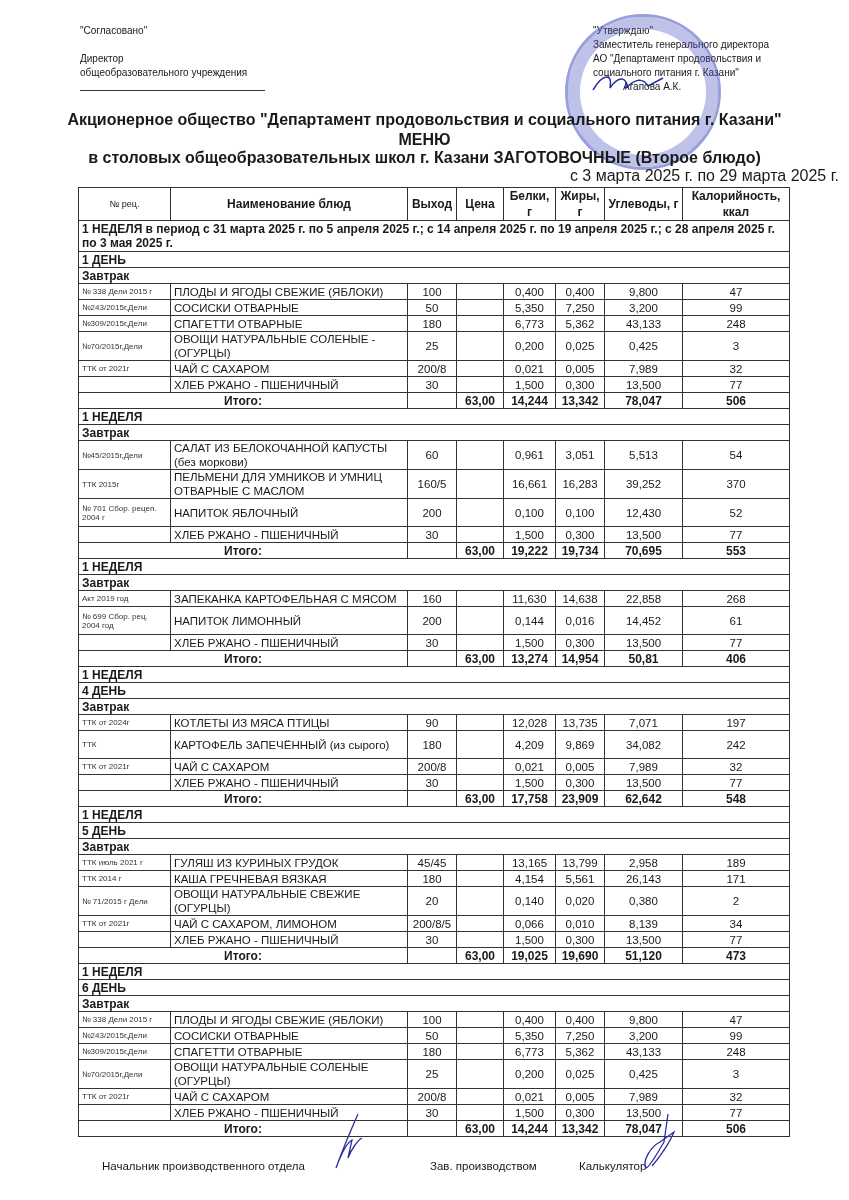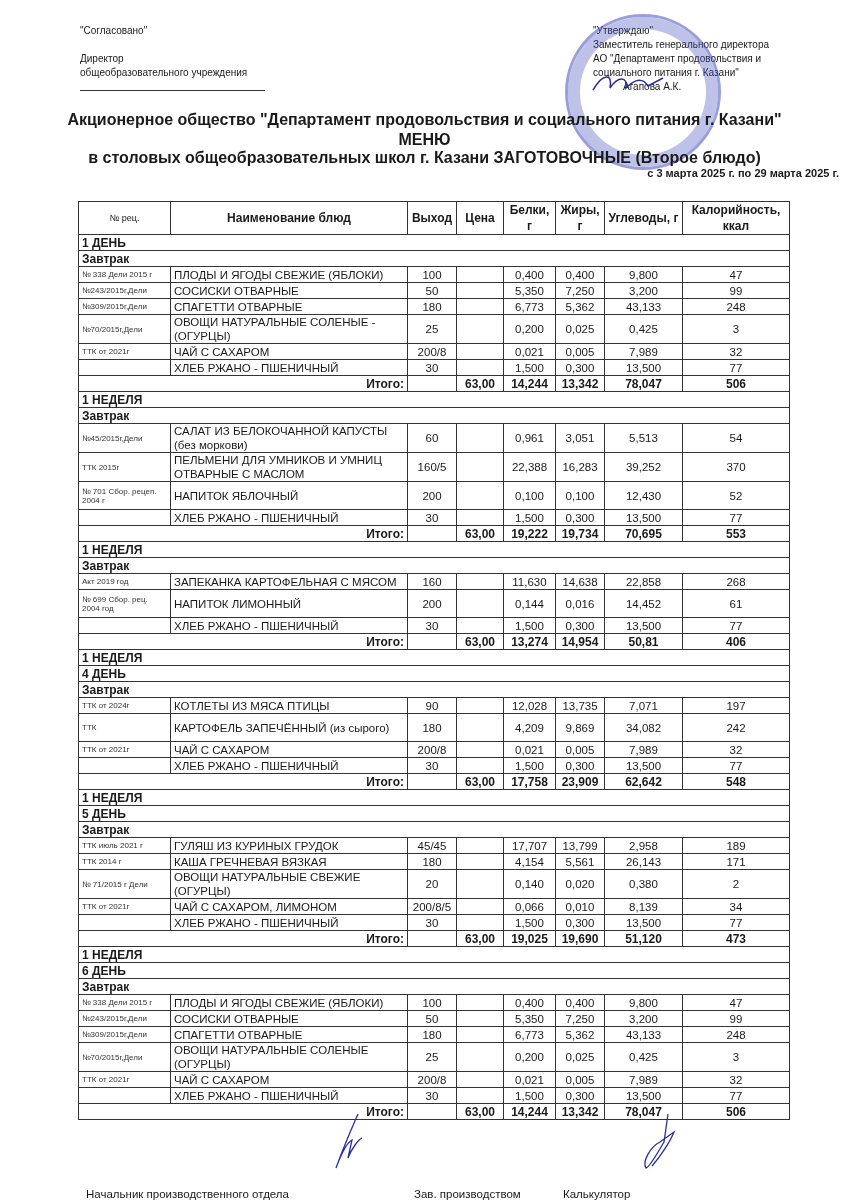--- a/index.html
+++ b/index.html
@@ -4,32 +4,32 @@
 <style>
   html, body { margin:0; padding:0; background:#fff; }
   body { width:849px; height:1200px; position:relative; overflow:hidden; font-family:"Liberation Sans", sans-serif; color:#1a1a1a; }
   .abs { position:absolute; }
   .small { font-size:10px; line-height:14px; }
   .hdr-left { left:80px; top:24px; }
   .hdr-left div { margin-bottom:0; }
   .hdr-right { left:593px; top:24px; width:200px; }
   .line { border-top:1px solid #333; width:185px; margin-top:10px; }
   .title { left:0; width:849px; text-align:center; font-weight:bold; font-size:16px; line-height:19px; }
-  .period { right:10px; top:167px; font-weight:bold; font-size:11px; }
-  table { position:absolute; left:78px; top:201px; border-collapse:collapse; table-layout:fixed; width:711px; font-size:11.5px; }
+  .period { right:10px; top:167px; font-weight:normal; font-size:16px; }
+  table { position:absolute; left:78px; top:187px; border-collapse:collapse; table-layout:fixed; width:711px; font-size:11.5px; }
   td, th { border:1px solid #333; padding:0 3px; height:15px; line-height:14px; vertical-align:middle; }
   th { font-weight:bold; font-size:12px; text-align:center; line-height:16px; }
   th.rec { font-weight:normal; font-size:9px; }
   .rec-cell { font-size:8px; color:#333; line-height:9px;margin-left:20px; }
   .num { text-align:center; }
   .sec { font-weight:bold; font-size:12px; text-align:left; }
   .two { height:28px; }
   .total td { font-weight:bold; font-size:12px; }
-  .total .lbl { text-align:right;margin-left:40px; }
-  .footer { top:1188px; font-size:11.5px; }
+  .total .lbl { text-align:center;margin-left:40px; }
+  .footer { top:1160px; font-size:11.5px;margin-left:16px; }
   .stamp { left:565px; top:14px; width:150px; height:150px; border-radius:50%; border:3px solid rgba(70,80,190,0.55); box-shadow: inset 0 0 0 10px rgba(255,255,255,0), inset 0 0 0 12px rgba(70,80,190,0.35); pointer-events:none; }
   .sig { pointer-events:none; }
 </style>
 </head>
 <body>
 
 <div class="abs small hdr-left">
   <div>"Согласовано"</div>
   <div style="height:14px"></div>
   <div>Директор</div>
@@ -72,20 +72,23 @@
       <th>Наименование блюд</th>
       <th>Выход</th>
       <th>Цена</th>
       <th>Белки, г</th>
       <th>Жиры, г</th>
       <th>Углеводы, г</th>
       <th>Калорийность, ккал</th>
     </tr>
   </thead>
   <tbody id="tbody">
+    <tr>
+      <td colspan="8" class="sec" style="height:30px">1 НЕДЕЛЯ в период  с 31 марта 2025 г. по 5 апреля 2025 г.; с 14 апреля 2025 г. по 19 апреля 2025 г.; с 28 апреля 2025 г. по 3 мая 2025 г.</td>
+    </tr>
   <tr>
         <td colspan="8" class="sec">1 ДЕНЬ</td>
       </tr>
       <tr>
         <td colspan="8" class="sec">Завтрак</td>
       </tr>
       <tr>
         <td class="rec-cell">№ 338 Дели 2015 г</td>
         <td>ПЛОДЫ И ЯГОДЫ СВЕЖИЕ (ЯБЛОКИ)</td>
         <td class="num">100</td>
@@ -168,21 +171,21 @@
         <td class="num">0,961</td>
         <td class="num">3,051</td>
         <td class="num">5,513</td>
         <td class="num">54</td>
       </tr>
       <tr class="two">
         <td class="rec-cell">ТТК 2015г</td>
         <td>ПЕЛЬМЕНИ ДЛЯ УМНИКОВ И УМНИЦ ОТВАРНЫЕ С МАСЛОМ</td>
         <td class="num">160/5</td>
         <td class="num"></td>
-        <td class="num">22,388</td>
+        <td class="num">16,661</td>
         <td class="num">16,283</td>
         <td class="num">39,252</td>
         <td class="num">370</td>
       </tr>
       <tr class="two">
         <td class="rec-cell">№ 701 Сбор. рецеп. 2004 г</td>
         <td>НАПИТОК ЯБЛОЧНЫЙ</td>
         <td class="num">200</td>
         <td class="num"></td>
         <td class="num">0,100</td>
@@ -319,21 +322,21 @@
         <td colspan="8" class="sec">5 ДЕНЬ</td>
       </tr>
       <tr>
         <td colspan="8" class="sec">Завтрак</td>
       </tr>
       <tr>
         <td class="rec-cell">ТТК июль 2021 г</td>
         <td>ГУЛЯШ ИЗ КУРИНЫХ ГРУДОК</td>
         <td class="num">45/45</td>
         <td class="num"></td>
-        <td class="num">17,707</td>
+        <td class="num">13,165</td>
         <td class="num">13,799</td>
         <td class="num">2,958</td>
         <td class="num">189</td>
       </tr>
       <tr>
         <td class="rec-cell">ТТК 2014 г</td>
         <td>КАША ГРЕЧНЕВАЯ ВЯЗКАЯ</td>
         <td class="num">180</td>
         <td class="num"></td>
         <td class="num">4,154</td>

